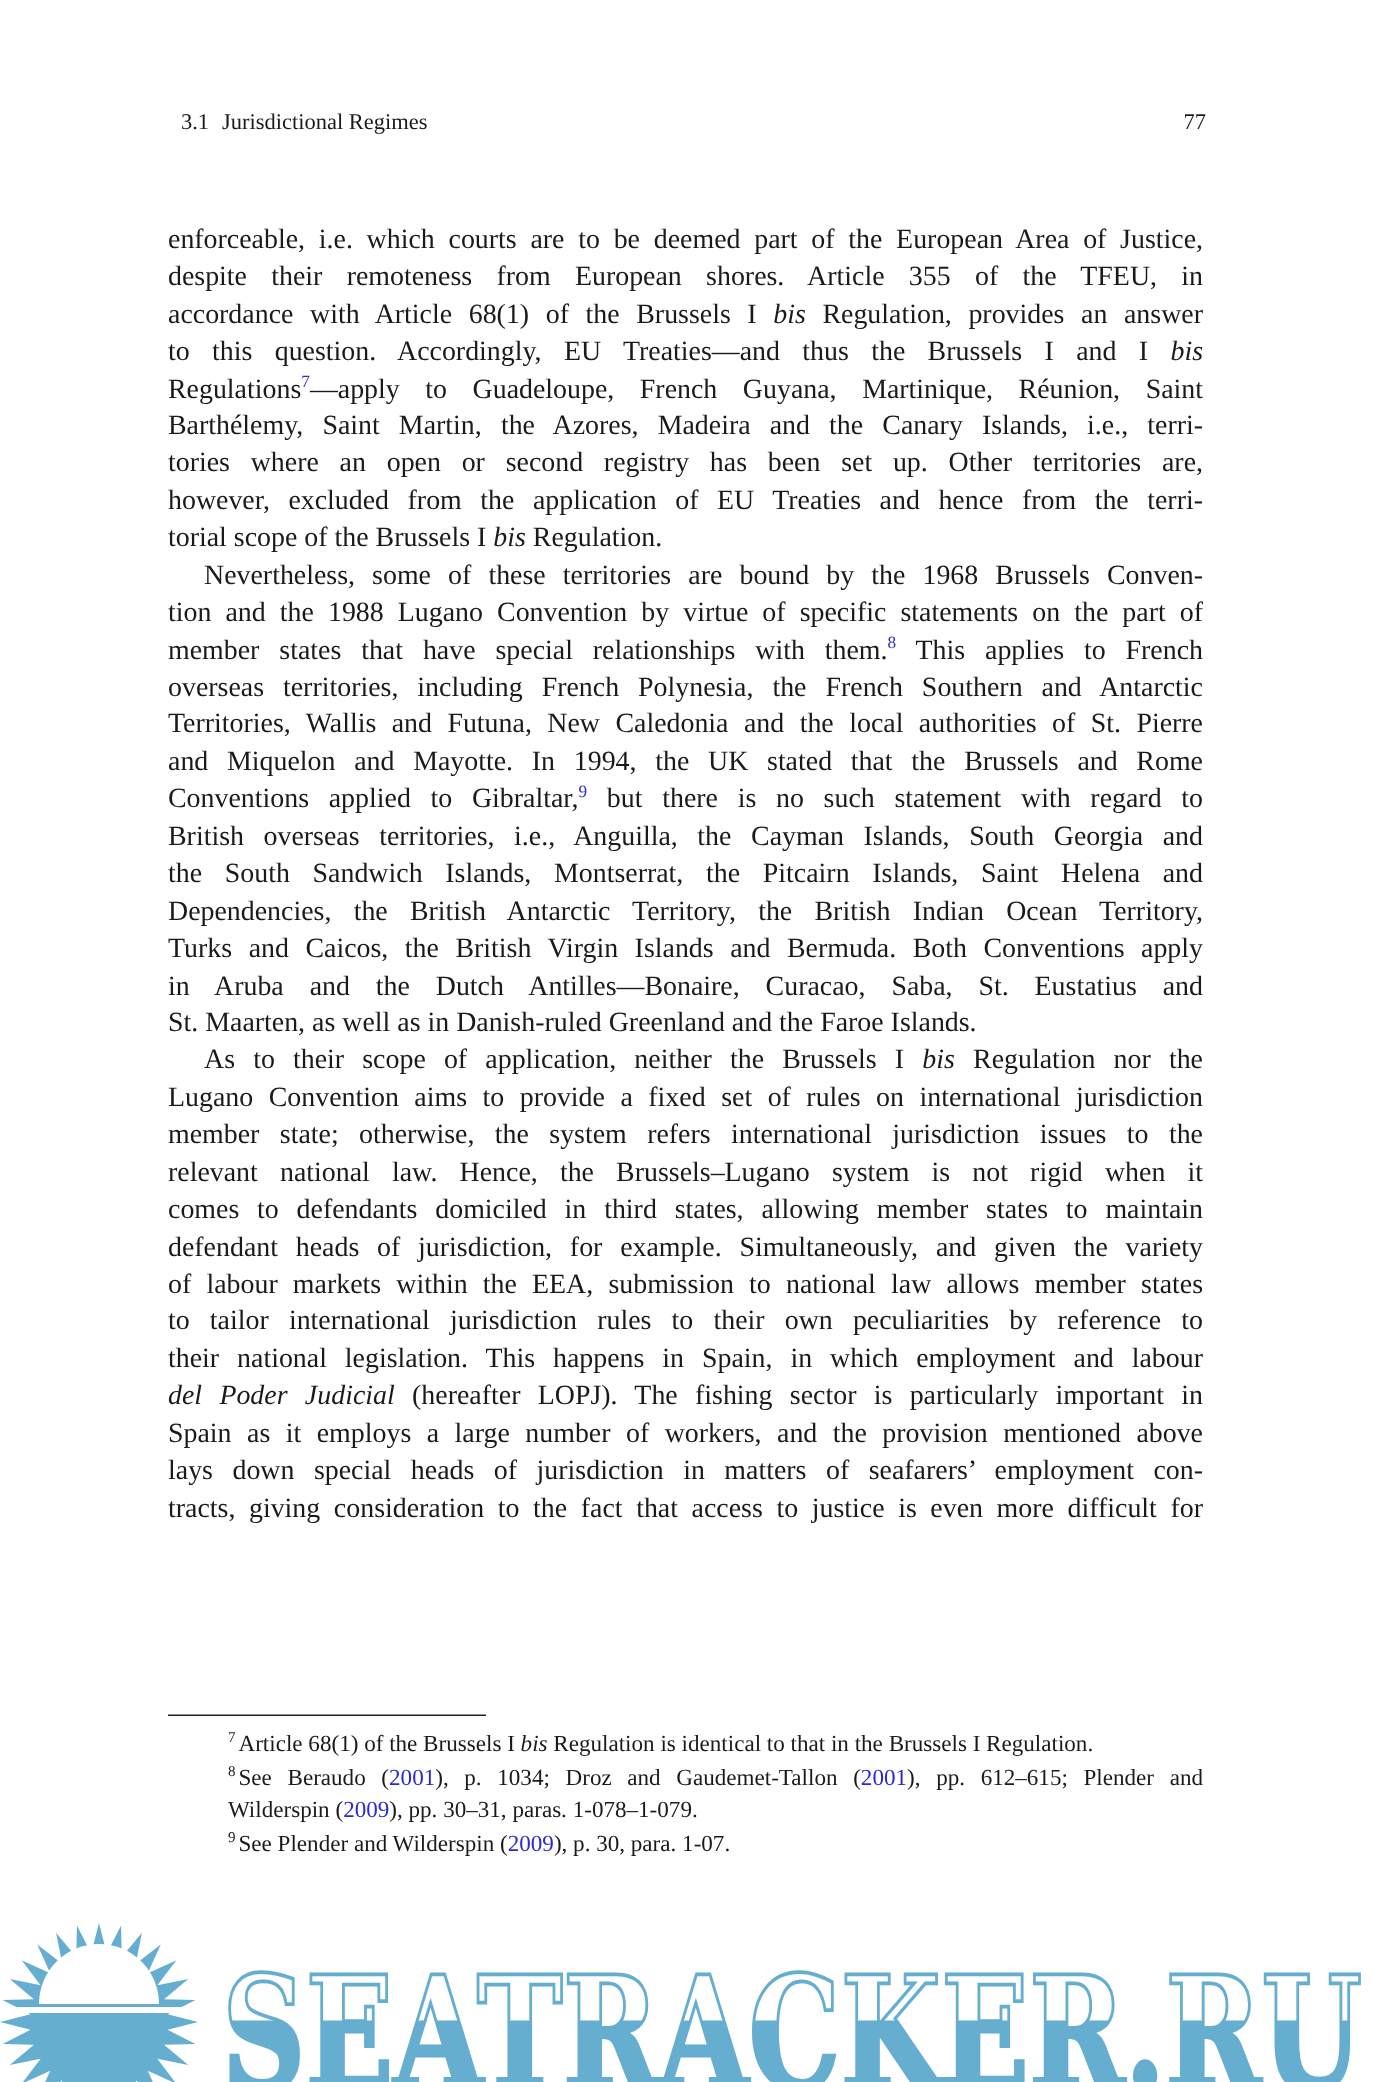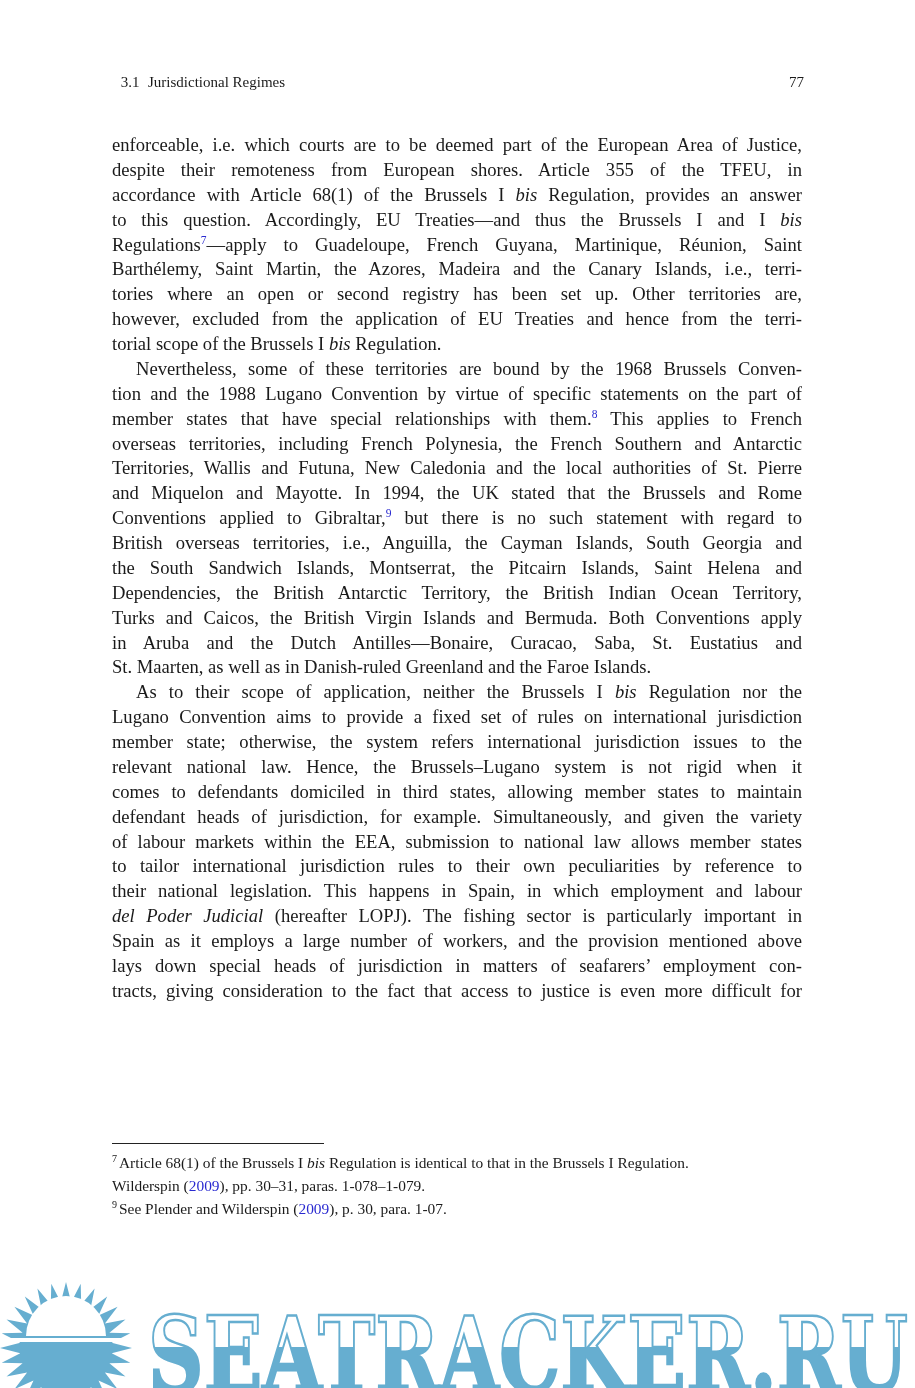--- a/index.html
+++ b/index.html
@@ -10,39 +10,39 @@
   .running-head {
     position: absolute; left: 112px; top: 74px; width: 692px; height: 20px;
     font-size: 15px;
     text-align: center;
   }
   .running-head .sec { position: absolute; left: 0; top: 0; }
   .running-head .num { position: absolute; right: 0; top: 0; }
   .sec .sec-num { display: inline-block; width: 36px; }
 
   .body-text {
-    position: absolute; left: 112px; top: 133px; width: 690px;
+    position: absolute; left: 112px; top: 148px; width: 690px;
     font-size: 18.6px; line-height: 24.88px; text-align: justify;
   }
   .para { margin: 0; text-indent: 0; hyphens: manual; }
   .para.indent { text-indent: 24px; }
   .para .line { display: block; text-align: justify; text-align-last: justify; white-space: nowrap; }
   .para .line.last { text-align-last: left; }
   .fnref { color: #2a2ad0; font-size: 11.5px; vertical-align: 7px; line-height: 0; }
   i { font-style: italic; }
 
   .footnote-rule {
     position: absolute; left: 112px; top: 1143px; width: 212px; height: 1px; background: #222;
   }
   .footnotes {
     position: absolute; left: 112px; top: 1152px; width: 690px;
     font-size: 15.4px; line-height: 21px;
   }
   .fn { margin: 0 0 2px 0; }
-  .fn .line { display: block; white-space: nowrap; text-align: justify; text-align-last: justify; }
+  .fn .line { display: block; white-space: nowrap; text-align: justify; text-align-last: justify; margin-left: 40px; }
   .fn .line.last { text-align-last: left; }
   .fn sup { font-size: 10px; vertical-align: 6px; line-height: 0; margin-right: 2px; }
   .cite { color: #2a2ad0; }
 
   .watermark {
     position: absolute; left: 0; top: 1280px; width: 915px; height: 138px;
   }
   .wm-text {
     position: absolute; left: 143px; top: 20px; height: 100px; width: 770px;
   }
@@ -98,20 +98,21 @@
       <span class="line" style="text-indent: 0px;">tracts, giving consideration to the fact that access to justice is even more difficult for</span>
     </div>
   </div>
 
 <div class="footnote-rule"></div>
 <div class="footnotes" id="footnotes">
     <div class="fn">
       <span class="line last"><sup>7</sup>Article 68(1) of the Brussels I <i>bis</i> Regulation is identical to that in the Brussels I Regulation.</span>
     </div>
     <div class="fn">
+      <span class="line"><sup>8</sup>See Beraudo (<a class="cite">2001</a>), p. 1034; Droz and Gaudemet-Tallon (<a class="cite">2001</a>), pp. 612–615; Plender and</span>
       <span class="line last">Wilderspin (<a class="cite">2009</a>), pp. 30–31, paras. 1-078–1-079.</span>
     </div>
     <div class="fn">
       <span class="line last"><sup>9</sup>See Plender and Wilderspin (<a class="cite">2009</a>), p. 30, para. 1-07.</span>
     </div>
   </div>
 
 <div class="watermark">
   <svg id="sun" width="140" height="138" viewBox="0 0 140 138" style="position:absolute;left:0;top:0;">
       <polygon points="66.0,2.0 71.2,22.3 80.7,3.7 81.2,24.6 94.6,8.5 90.5,29.1 107.2,16.4 98.5,35.5 117.6,26.8 104.9,43.5 125.5,39.4 109.4,52.8 130.3,53.3 111.7,62.8 132.0,68.0 111.7,73.2 130.3,82.7 109.4,83.2 125.5,96.6 104.9,92.5 117.6,109.2 98.5,100.5 107.2,119.6 90.5,106.9 94.6,127.5 81.2,111.4 80.7,132.3 71.2,113.7 66.0,134.0 60.8,113.7 51.3,132.3 50.8,111.4 37.4,127.5 41.5,106.9 24.8,119.6 33.5,100.5 14.4,109.2 27.1,92.5 6.5,96.6 22.6,83.2 1.7,82.7 20.3,73.2 0.0,68.0 20.3,62.8 1.7,53.3 22.6,52.8 6.5,39.4 27.1,43.5 14.4,26.8 33.5,35.5 24.8,16.4 41.5,29.1 37.4,8.5 50.8,24.6 51.3,3.7 60.8,22.3" fill="#66aed0"></polygon>

